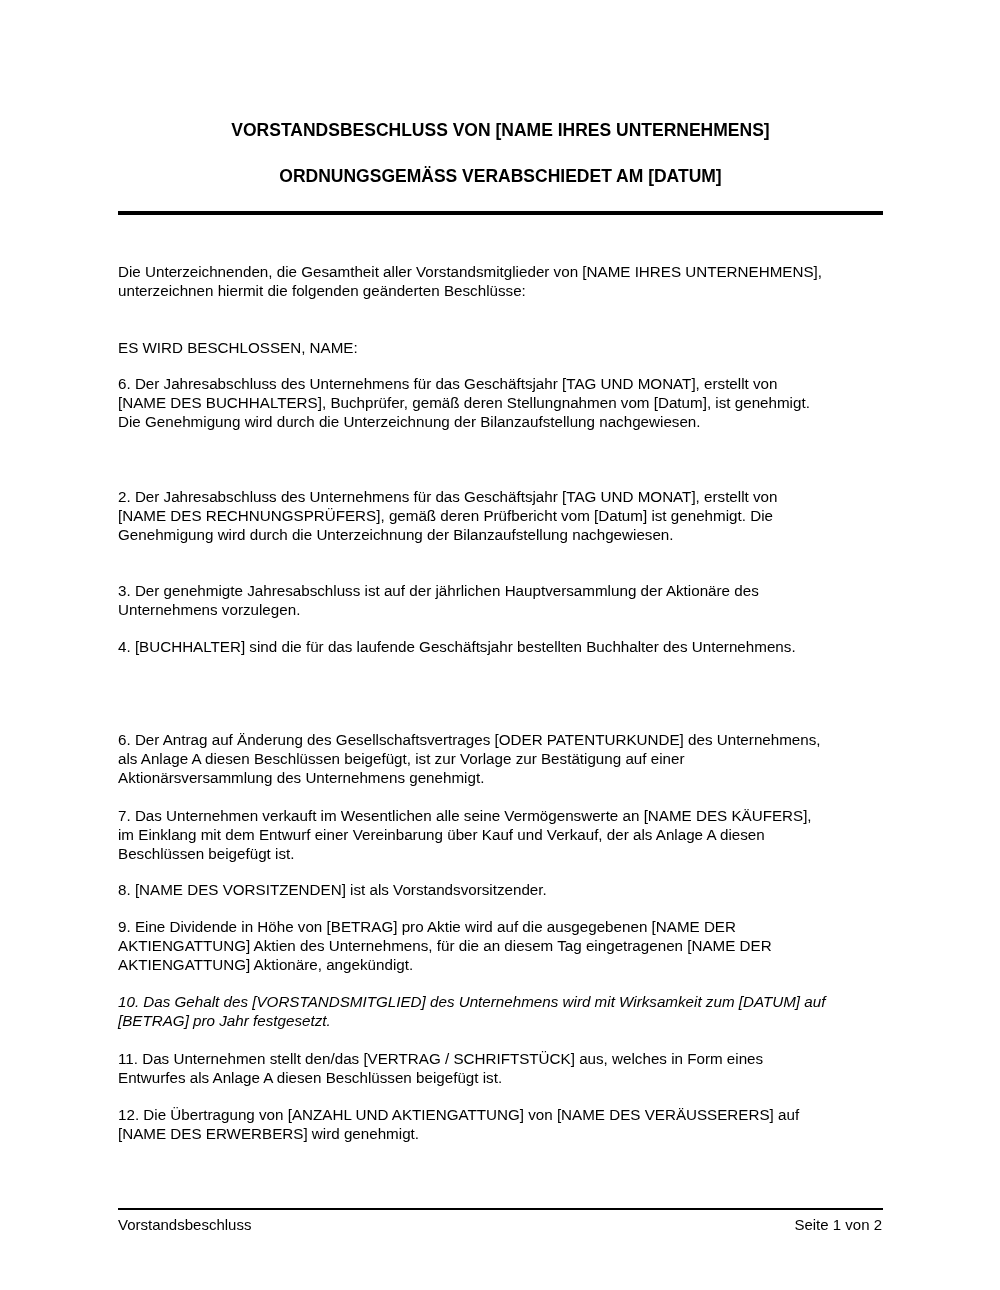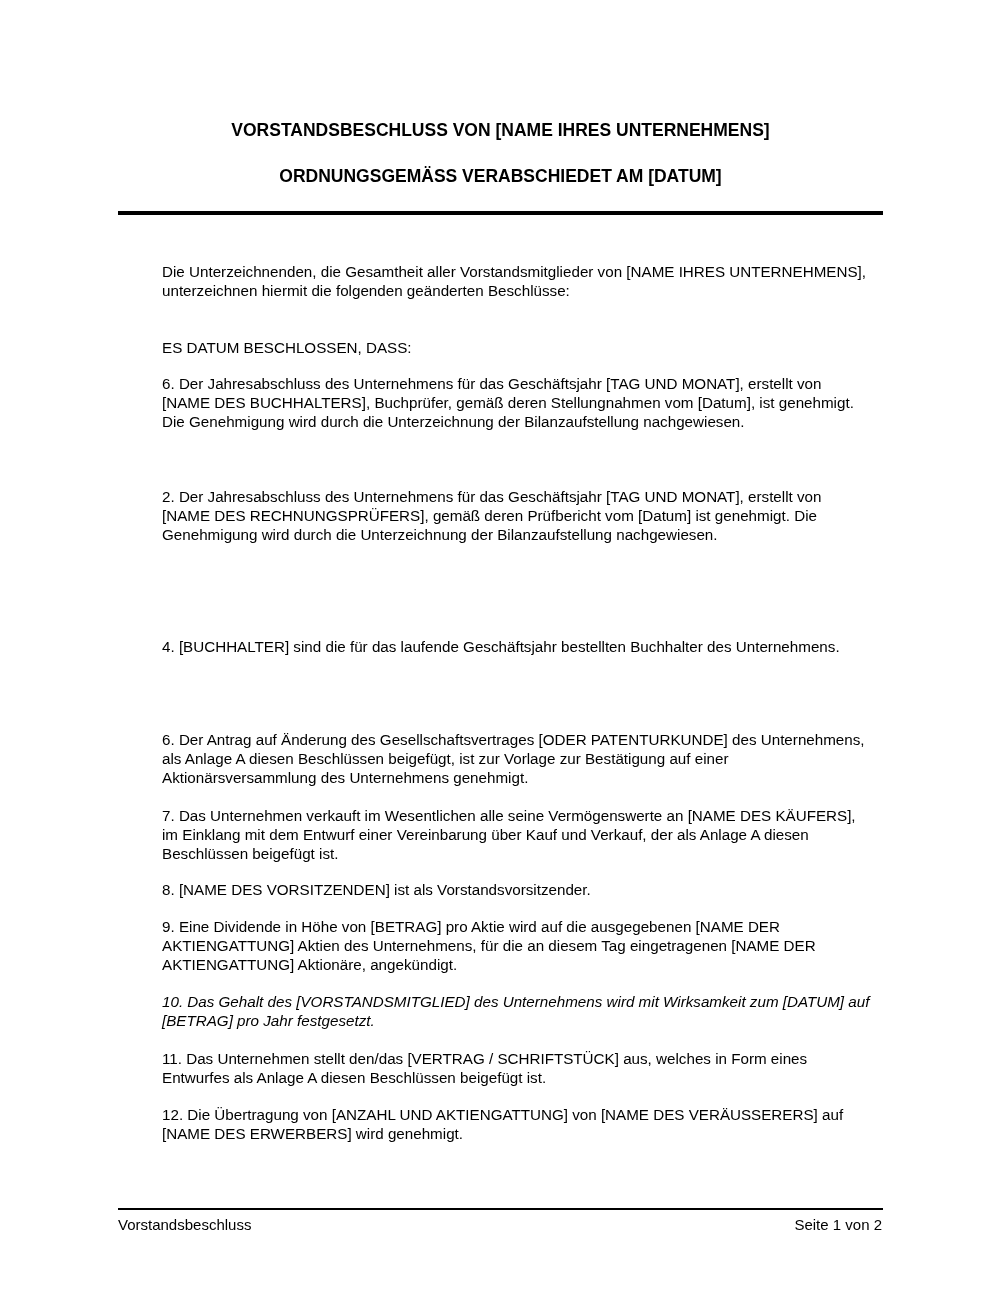--- a/index.html
+++ b/index.html
@@ -41,21 +41,20 @@
       height: 4px;
       background: #000000;
     }
     .body-text {
       position: absolute;
       left: 118px;
       width: 770px;
       font-size: 15.2px;
       line-height: 19px;
       white-space: pre-line;
-      margin-left: 44px;
     }
     .rule-bottom {
       position: absolute;
       left: 118px;
       top: 1208px;
       width: 765px;
       height: 2px;
       background: #000000;
     }
     .footer {
@@ -74,28 +73,30 @@
 <div class="page">
 
   <div class="title t1">VORSTANDSBESCHLUSS VON [NAME IHRES UNTERNEHMENS]</div>
   <div class="title t2">ORDNUNGSGEMÄSS VERABSCHIEDET AM [DATUM]</div>
 
   <div class="rule-top"></div>
 
   <div class="body-text" style="top:262px;">Die Unterzeichnenden, die Gesamtheit aller Vorstandsmitglieder von [NAME IHRES UNTERNEHMENS],
 unterzeichnen hiermit die folgenden geänderten Beschlüsse:</div>
 
-  <div class="body-text" style="top:338px;">ES DATUM BESCHLOSSEN, DASS:</div>
+  <div class="body-text" style="top:338px;">ES WIRD BESCHLOSSEN, NAME:</div>
 
   <div class="body-text" style="top:374px;">6. Der Jahresabschluss des Unternehmens für das Geschäftsjahr [TAG UND MONAT], erstellt von
 [NAME DES BUCHHALTERS], Buchprüfer, gemäß deren Stellungnahmen vom [Datum], ist genehmigt.
 Die Genehmigung wird durch die Unterzeichnung der Bilanzaufstellung nachgewiesen.</div>
   <div class="body-text" style="top:487px;">2. Der Jahresabschluss des Unternehmens für das Geschäftsjahr [TAG UND MONAT], erstellt von
 [NAME DES RECHNUNGSPRÜFERS], gemäß deren Prüfbericht vom [Datum] ist genehmigt. Die
 Genehmigung wird durch die Unterzeichnung der Bilanzaufstellung nachgewiesen.</div>
+  <div class="body-text" style="top:581px;">3. Der genehmigte Jahresabschluss ist auf der jährlichen Hauptversammlung der Aktionäre des
+Unternehmens vorzulegen.</div>
   <div class="body-text" style="top:637px;">4. [BUCHHALTER] sind die für das laufende Geschäftsjahr bestellten Buchhalter des Unternehmens.</div>
   <div class="body-text" style="top:730px;">6. Der Antrag auf Änderung des Gesellschaftsvertrages [ODER PATENTURKUNDE] des Unternehmens,
 als Anlage A diesen Beschlüssen beigefügt, ist zur Vorlage zur Bestätigung auf einer
 Aktionärsversammlung des Unternehmens genehmigt.</div>
   <div class="body-text" style="top:806px;">7. Das Unternehmen verkauft im Wesentlichen alle seine Vermögenswerte an [NAME DES KÄUFERS],
 im Einklang mit dem Entwurf einer Vereinbarung über Kauf und Verkauf, der als Anlage A diesen
 Beschlüssen beigefügt ist.</div>
   <div class="body-text" style="top:880px;">8. [NAME DES VORSITZENDEN] ist als Vorstandsvorsitzender.</div>
   <div class="body-text" style="top:917px;">9. Eine Dividende in Höhe von [BETRAG] pro Aktie wird auf die ausgegebenen [NAME DER
 AKTIENGATTUNG] Aktien des Unternehmens, für die an diesem Tag eingetragenen [NAME DER

